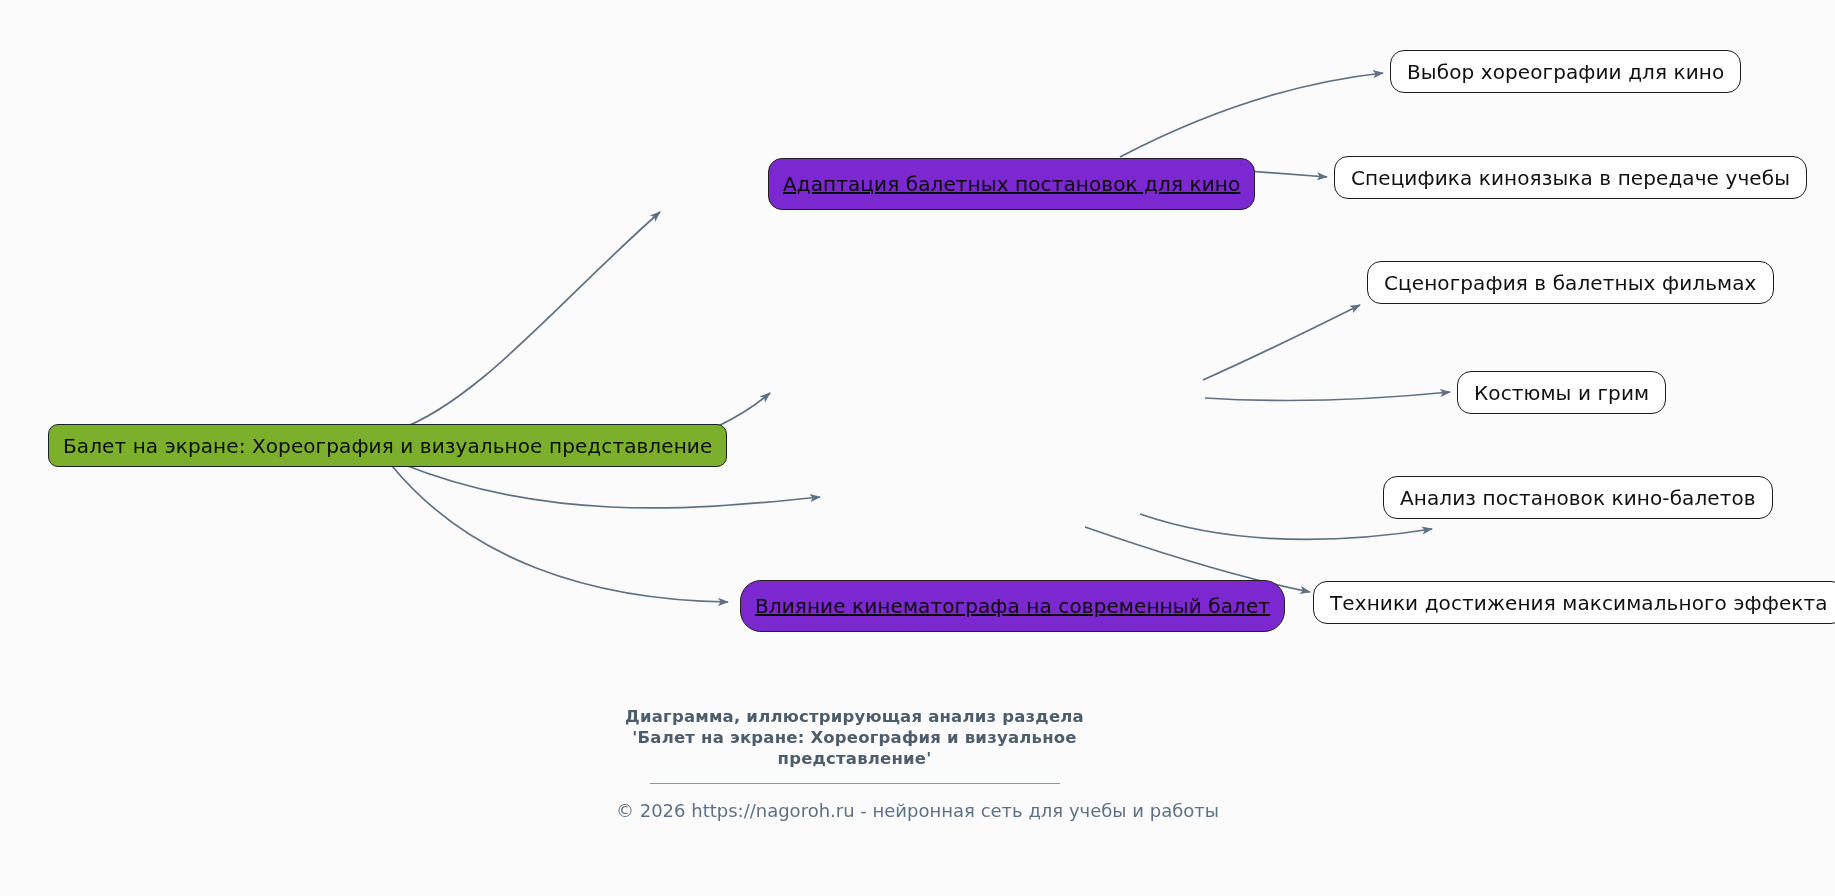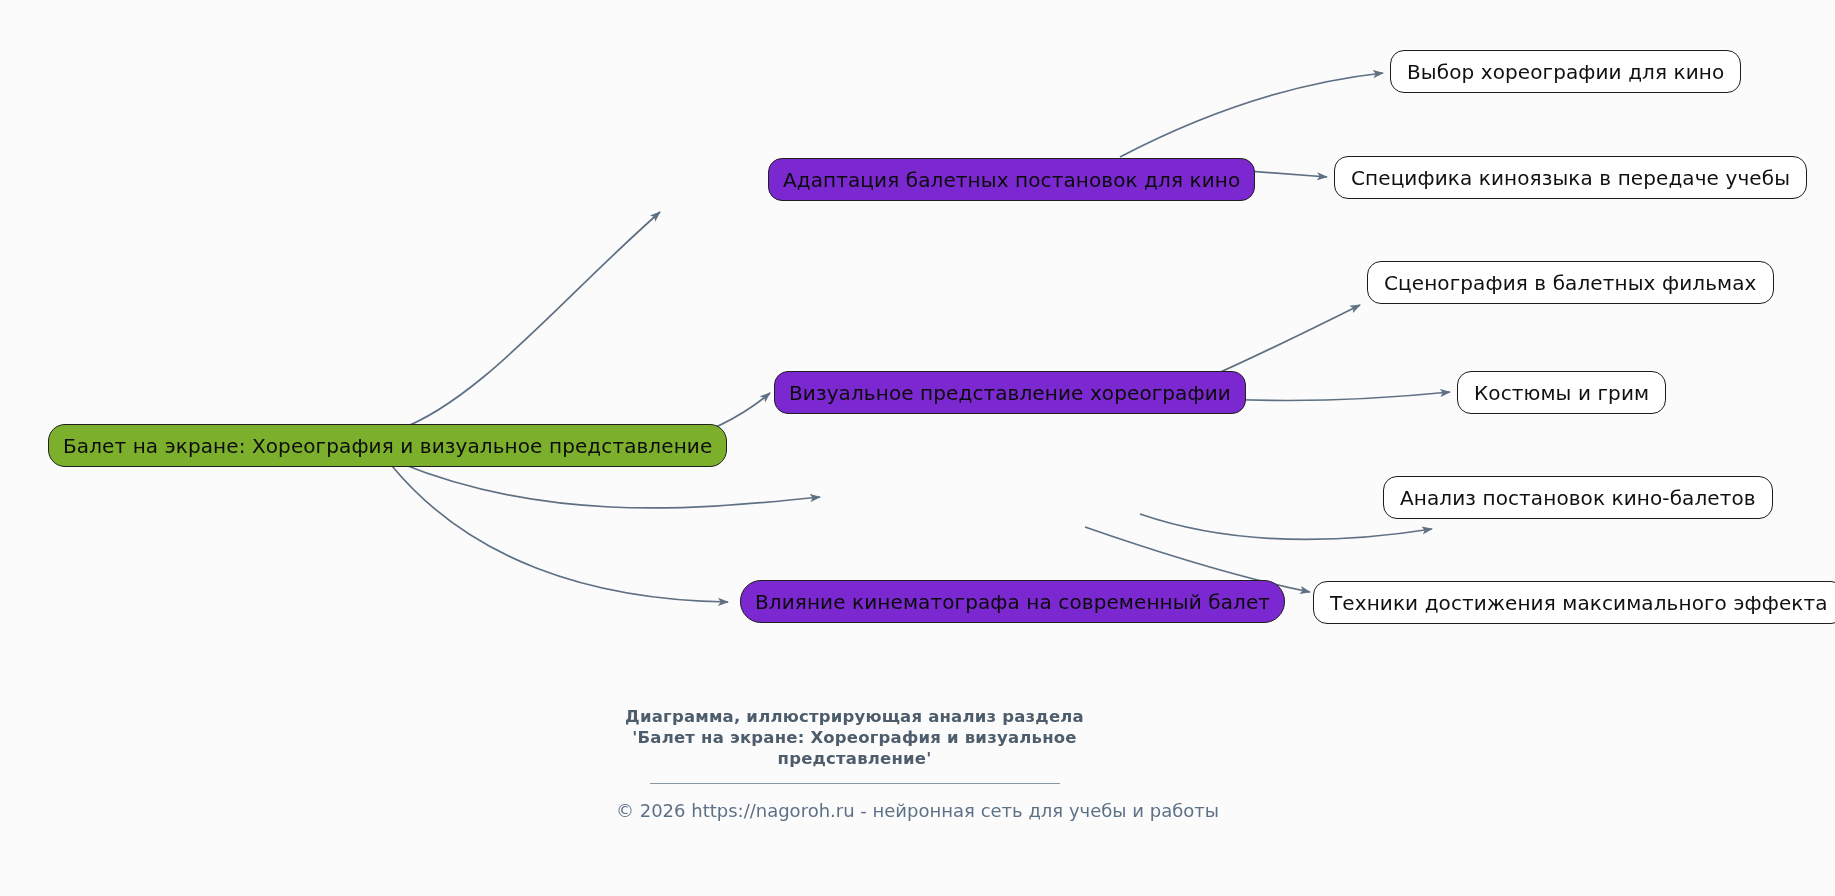--- a/index.html
+++ b/index.html
@@ -42,34 +42,35 @@
     border-style: solid;
     border-width: 1.6px;
     font-family: "DejaVu Sans", sans-serif;
     letter-spacing: 0.1px;
   }
 
   .node-root {
     background: #7cb02c;
     border-color: #20201f;
     color: #0d0d0d;
-    border-radius: 17px;
+    border-radius: 10px;
     font-size: 20px;
     height: 43px;
     padding: 0 14px;
   }
 
   .node-branch {
     background: #7b28d0;
     border-color: #20201f;
     color: #0b0b0b;
     border-radius: 14px;
     font-size: 20px;
-    height: 43px;
+    height: 52px;
     padding: 0 14px;
+    text-decoration: underline;
   }
 
   .node-leaf {
     background: #ffffff;
     border-color: #1c1c1c;
     color: #101010;
     border-radius: 14px;
     font-size: 20px;
     height: 43px;
     padding: 4px 16px;
@@ -142,23 +143,20 @@
   </svg>
 
   <div class="node node-root" style="left:48px; top:424px;">
     <span>Балет на экране: Хореография и визуальное представление</span>
   </div>
 
   <div class="node node-branch" style="left:768px; top:158px;">
     <span>Адаптация балетных постановок для кино</span>
   </div>
 
-  <div class="node node-branch" style="left:774px; top:371px;">
-    <span>Визуальное представление хореографии</span>
-  </div>
 
 
   <div class="node node-branch" style="left:740px; top:580px;border-radius:21px;">
     <span>Влияние кинематографа на современный балет</span>
   </div>
 
   <div class="node node-leaf" style="left:1390px; top:50px;">
     <span>Выбор хореографии для кино</span>
   </div>
 

